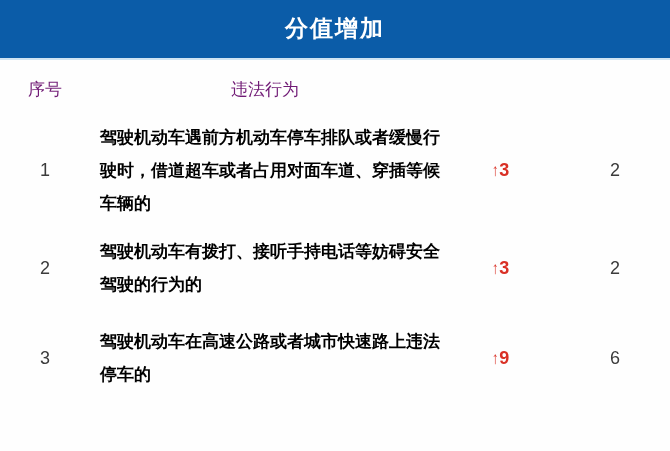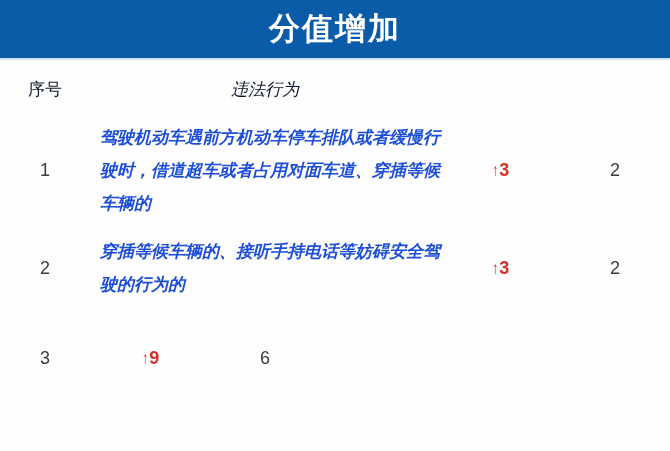--- a/index.html
+++ b/index.html
@@ -29,21 +29,21 @@
     top: 0;
     width: 670px;
     height: 58px;
     background: #0b5ca8;
     display: flex;
     align-items: center;
     justify-content: center;
   }
   .title-bar .title-text {
     color: #ffffff;
-    font-size: 31px;
+    font-size: 23px;
     font-weight: bold;
     letter-spacing: 2px;
     line-height: 1;
     margin-top: -2px;
   }
   .title-underline {
     position: absolute;
     left: 0;
     top: 58px;
     width: 670px;
@@ -64,40 +64,39 @@
     align-items: center;
     width: 670px;
     box-sizing: border-box;
   }
 
   .header-row {
     height: 58px;
   }
   .header-row .cell {
     font-size: 17px;
-    color: #0f172a;
+    color: #701a75;
     font-weight: normal;
   }
 
   .data-row {
     min-height: 90px;
   }
 
   .col-index {
     width: 90px;
     flex: 0 0 90px;
     text-align: center;
   }
   .col-desc {
     width: 350px;
     flex: 0 0 350px;
     padding-left: 10px;
     box-sizing: border-box;
     text-align: left;
-    font-style: italic;
   }
   .col-new {
     width: 120px;
     flex: 0 0 120px;
     text-align: center;
   }
   .col-old {
     width: 110px;
     flex: 0 0 110px;
     text-align: center;
@@ -107,21 +106,21 @@
     text-align: center;
     padding-left: 0;
   }
 
   .data-row .col-index {
     font-size: 18px;
     color: #3b3b3b;
   }
   .data-row .col-desc {
     font-size: 17px;
-    color: #1d4ed8;
+    color: #000000;
     line-height: 33px;
     font-weight: bold;
   }
   .data-row .col-new {
     font-size: 18px;
     color: #d93025;
     font-weight: bold;
     white-space: nowrap;
   }
   .data-row .col-new .arrow {
@@ -159,25 +158,26 @@
 
     <div class="row data-row row-1">
       <div class="cell col-index">1</div>
       <div class="cell col-desc">驾驶机动车遇前方机动车停车排队或者缓慢行驶时，借道超车或者占用对面车道、穿插等候车辆的</div>
       <div class="cell col-new"><span class="arrow">↑</span><span>3</span></div>
       <div class="cell col-old">2</div>
     </div>
 
     <div class="row data-row row-2">
       <div class="cell col-index">2</div>
-      <div class="cell col-desc">穿插等候车辆的、接听手持电话等妨碍安全驾驶的行为的</div>
+      <div class="cell col-desc">驾驶机动车有拨打、接听手持电话等妨碍安全驾驶的行为的</div>
       <div class="cell col-new"><span class="arrow">↑</span><span>3</span></div>
       <div class="cell col-old">2</div>
     </div>
 
     <div class="row data-row row-3">
       <div class="cell col-index">3</div>
+      <div class="cell col-desc">驾驶机动车在高速公路或者城市快速路上违法停车的</div>
       <div class="cell col-new"><span class="arrow">↑</span><span>9</span></div>
       <div class="cell col-old">6</div>
     </div>
 
   </div>
 </div>
 
 </body></html>

